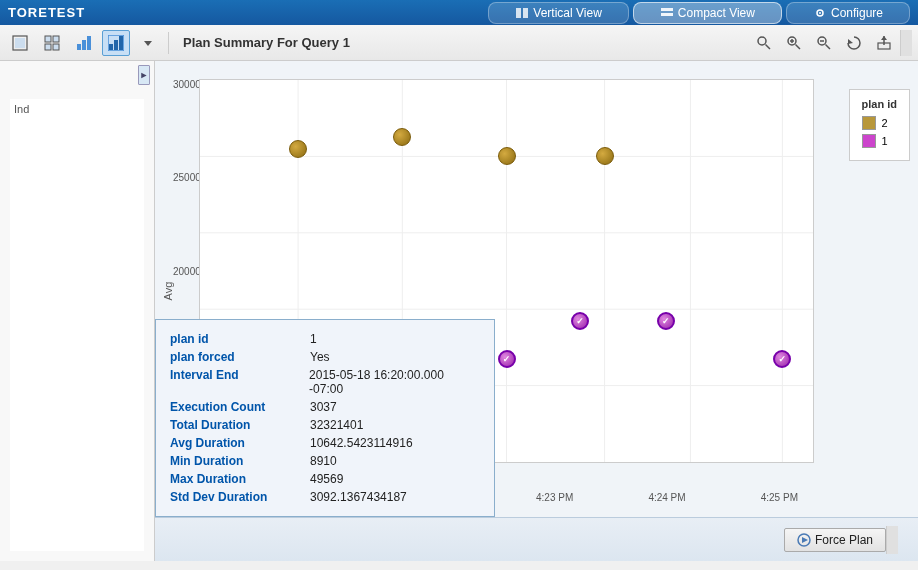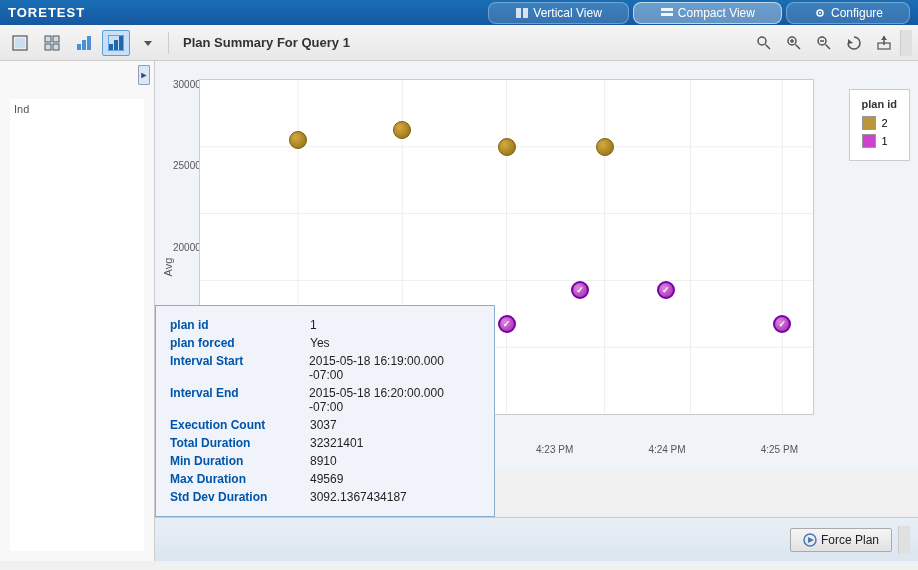--- a/index.html
+++ b/index.html
@@ -181,23 +181,22 @@
     }
 
     
     .bottom-panel {
       height: 44px;
       background: linear-gradient(to bottom, #e8eef5, #dce6f0);
       border-top: 1px solid #bcd;
       display: flex;
       align-items: center;
       justify-content: flex-end;
-      padding: 0 8px;
-      gap: 6px;
-      margin-top: 48px;
+      padding: 0 20px;
+      gap: 0;
     }
     .action-btn {
       display: flex; align-items: center; gap: 4px;
       background: linear-gradient(to bottom, #f5f5f5, #e2e2e2);
       border: 1px solid #aaa;
       padding: 4px 12px;
       font-size: 12px;
       cursor: pointer;
       border-radius: 2px;
       color: #222;
@@ -456,34 +455,34 @@
     <div class="tooltip-panel">
       <div class="tooltip-row">
         <span class="tooltip-key">plan id</span>
         <span class="tooltip-val">1</span>
       </div>
       <div class="tooltip-row">
         <span class="tooltip-key">plan forced</span>
         <span class="tooltip-val">Yes</span>
       </div>
       <div class="tooltip-row">
-        <span class="tooltip-key">Interval Start</span>
-        <span class="tooltip-val">2015-05-18 16:19:00.000 -07:00</span>
-      </div>
-      <div class="tooltip-row">
         <span class="tooltip-key">Interval End</span>
         <span class="tooltip-val">2015-05-18 16:20:00.000 -07:00</span>
       </div>
       <div class="tooltip-row">
         <span class="tooltip-key">Execution Count</span>
         <span class="tooltip-val">3037</span>
       </div>
       <div class="tooltip-row">
         <span class="tooltip-key">Total Duration</span>
         <span class="tooltip-val">32321401</span>
+      </div>
+      <div class="tooltip-row">
+        <span class="tooltip-key">Avg Duration</span>
+        <span class="tooltip-val">10642.5423114916</span>
       </div>
       <div class="tooltip-row">
         <span class="tooltip-key">Min Duration</span>
         <span class="tooltip-val">8910</span>
       </div>
       <div class="tooltip-row">
         <span class="tooltip-key">Max Duration</span>
         <span class="tooltip-val">49569</span>
       </div>
       <div class="tooltip-row">

